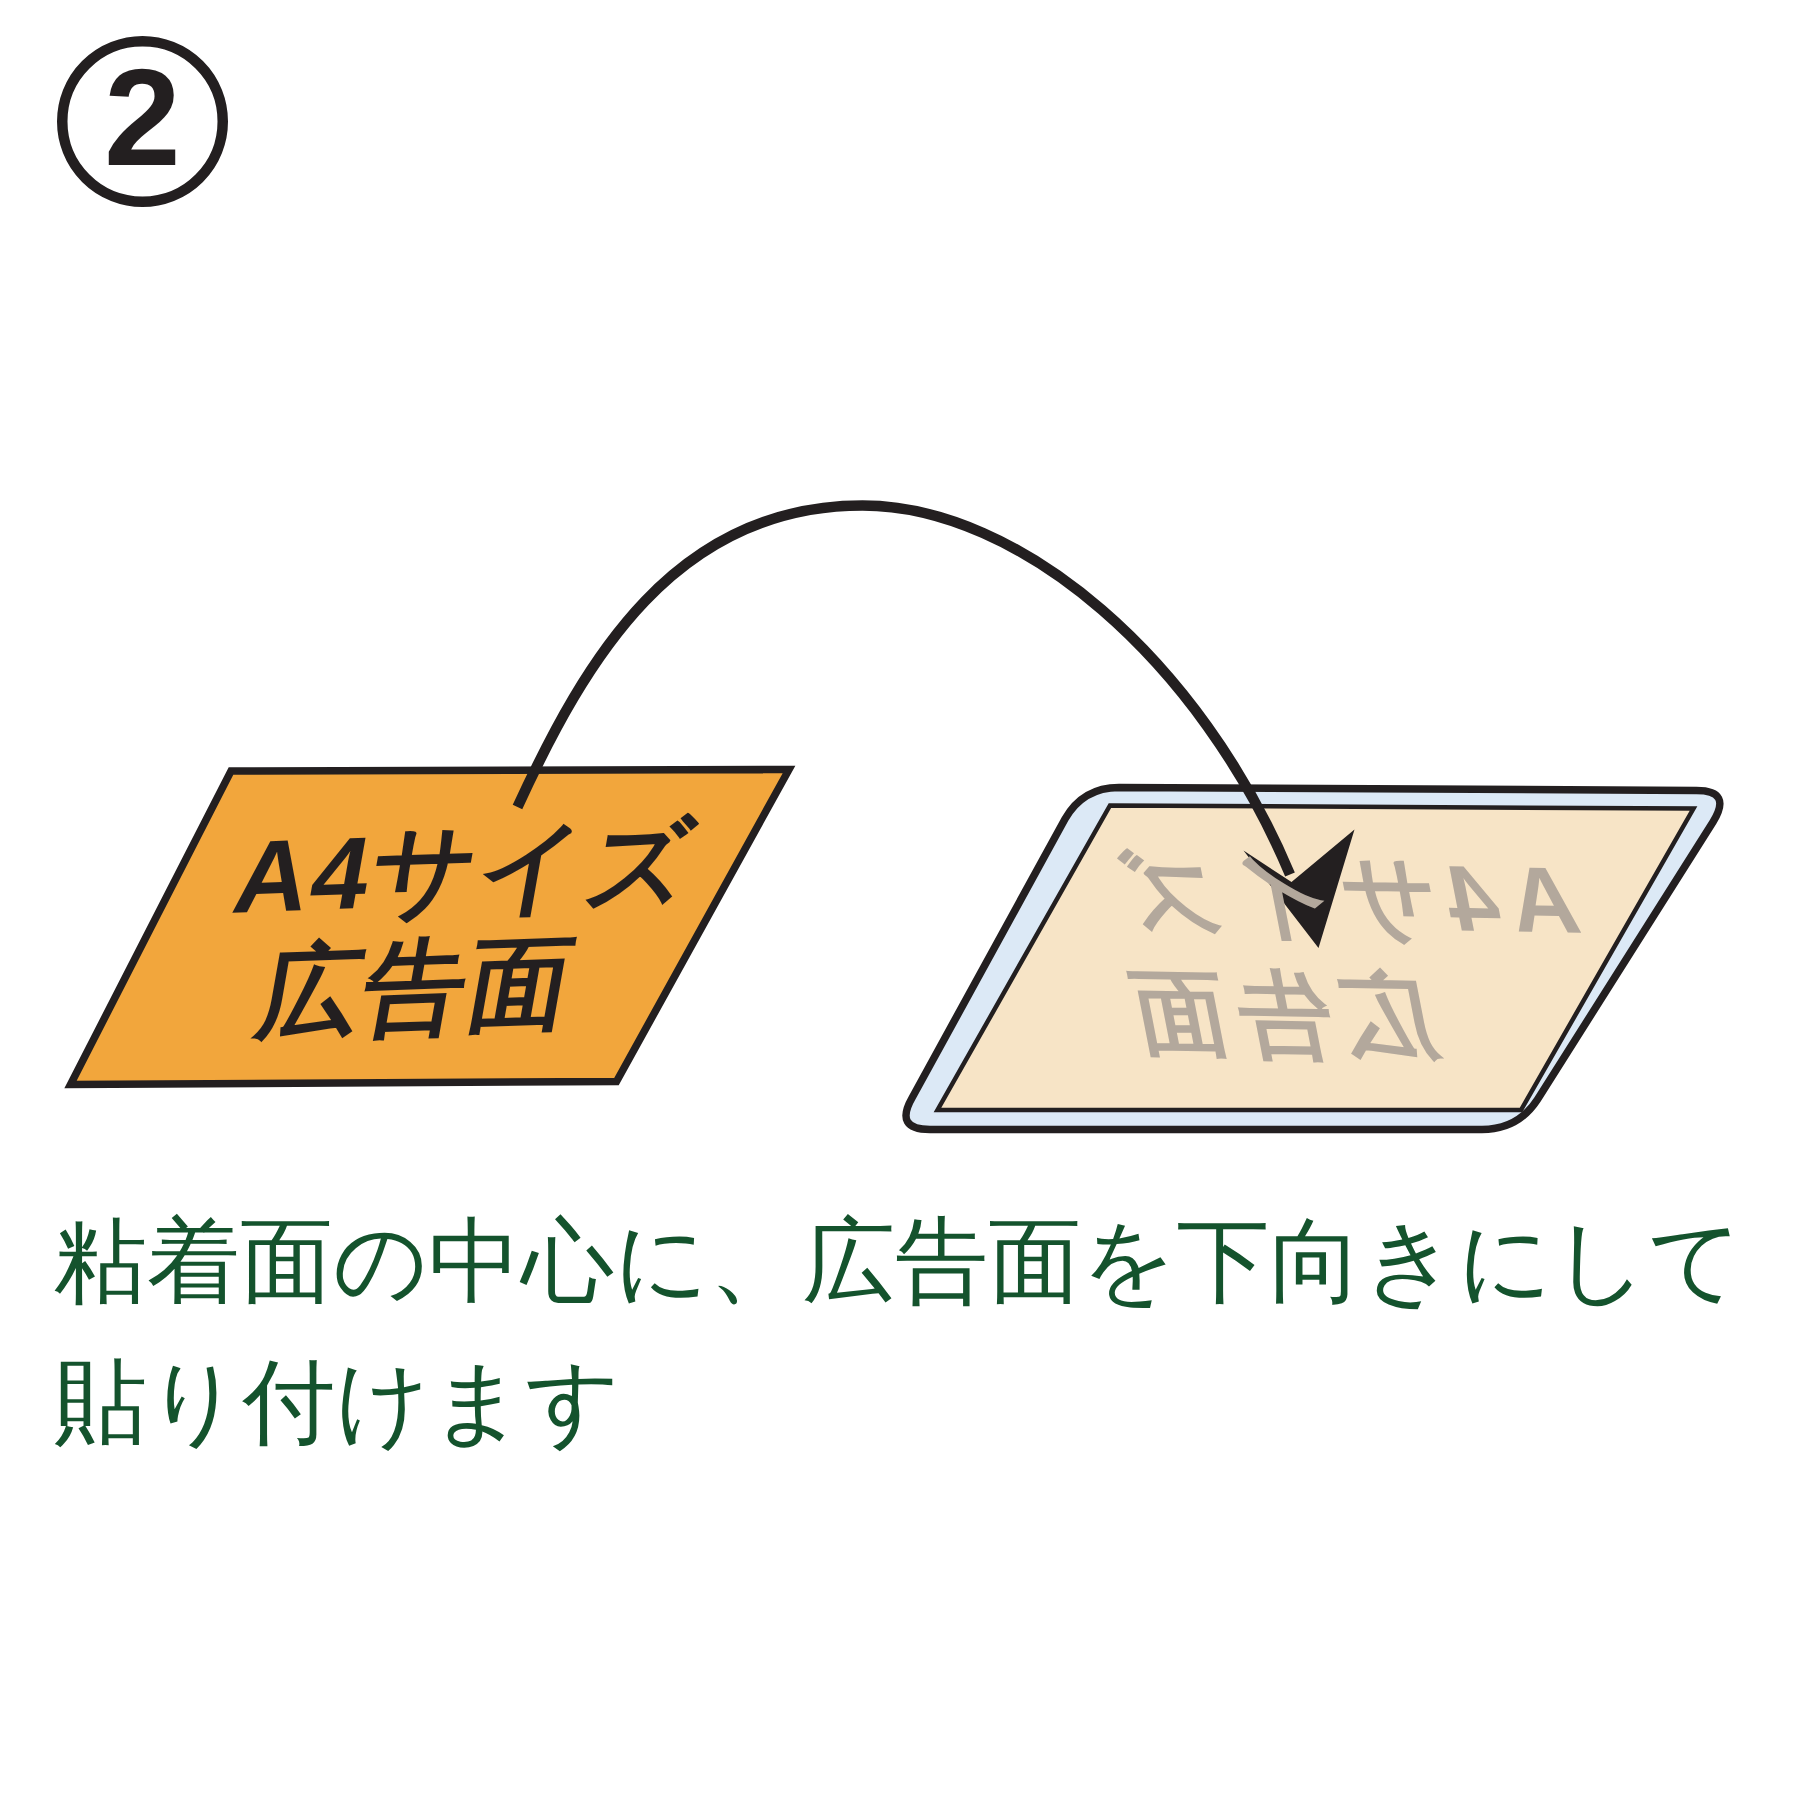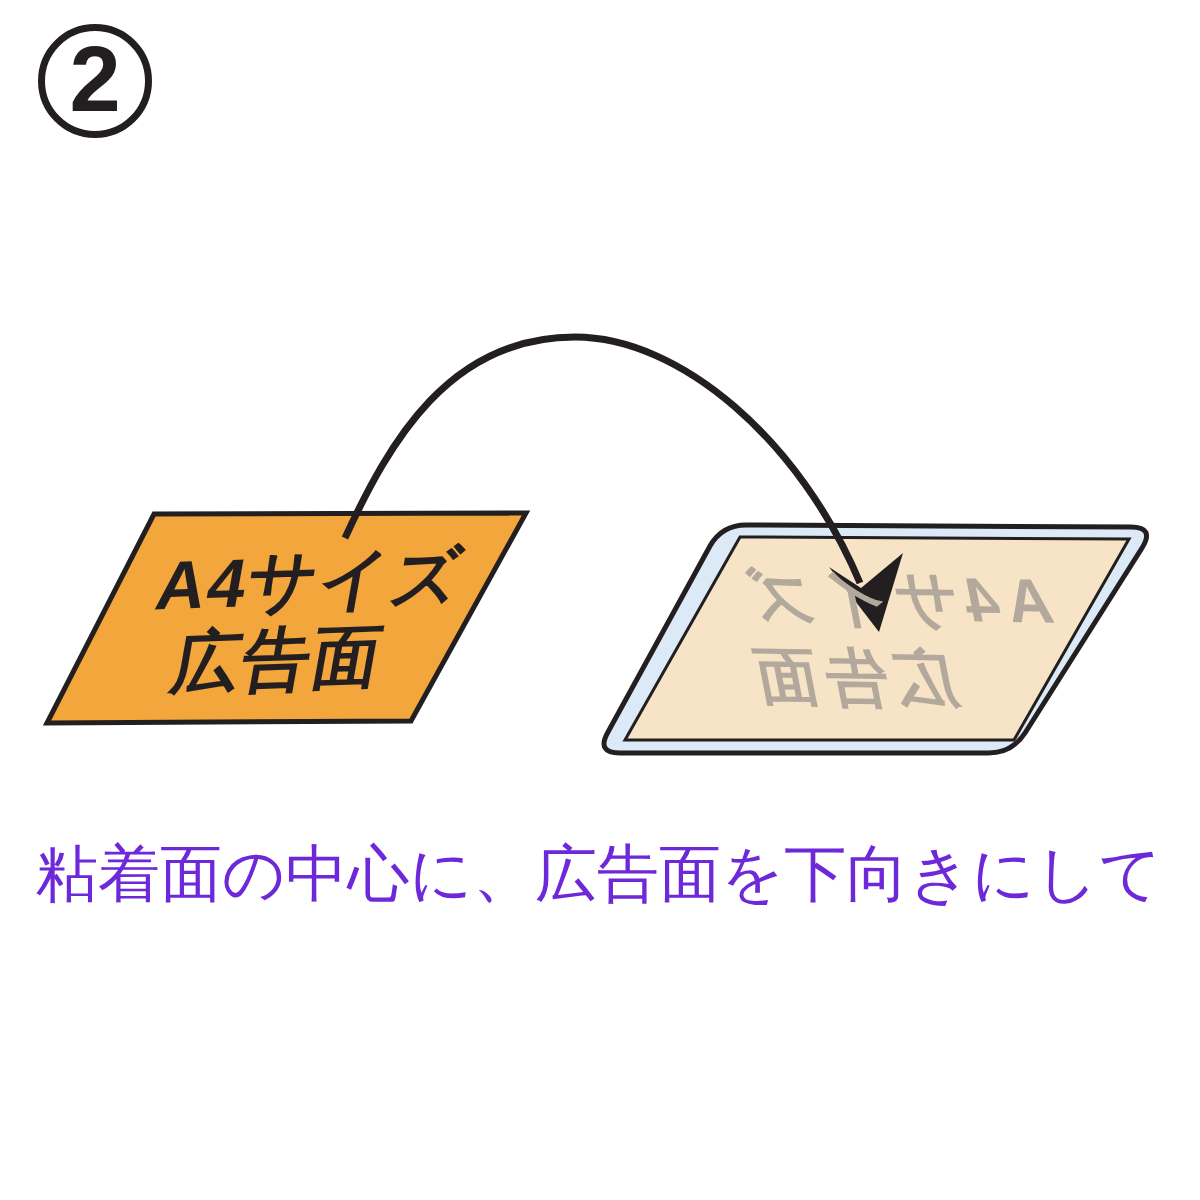--- a/index.html
+++ b/index.html
@@ -35,22 +35,22 @@
   
   .mirror-line{
     position:absolute;white-space:nowrap;color:#b3a89c;font-weight:bold;
     font-size:62px;line-height:1;letter-spacing:8px;
     transform:translate(-50%,-50%) scaleX(-1) rotate(-1deg) skewX(-12deg);
   }
   .mirror-line.l1{left:897px;top:599px;}
   .mirror-line.l2{left:852px;top:678px;}
   
   .caption{
-    position:absolute;left:36px;top:827px;width:1150px;
-    color:#6d28d9;font-size:62px;font-weight:500;line-height:94px;
+    position:absolute;left:36px;top:795px;width:1150px;
+    color:#14532d;font-size:62px;font-weight:500;line-height:94px;
     letter-spacing:0px;
   }
 </style>
 </head>
 <body>
 
 <div class="canvas">
 
   <div class="step-badge">
     <span>2</span>
@@ -70,15 +70,16 @@
   </svg>
 
   <div class="sheet-line l1">A4サイズ</div>
   <div class="sheet-line l2">広告面</div>
 
   <div class="mirror-line l1">A4サイズ</div>
   <div class="mirror-line l2">広告面</div>
 
   <div class="caption">
     <div>粘着面の中心に、広告面を下向きにして</div>
+    <div>貼り付けます</div>
   </div>
 
 </div>
 
 </body></html>

